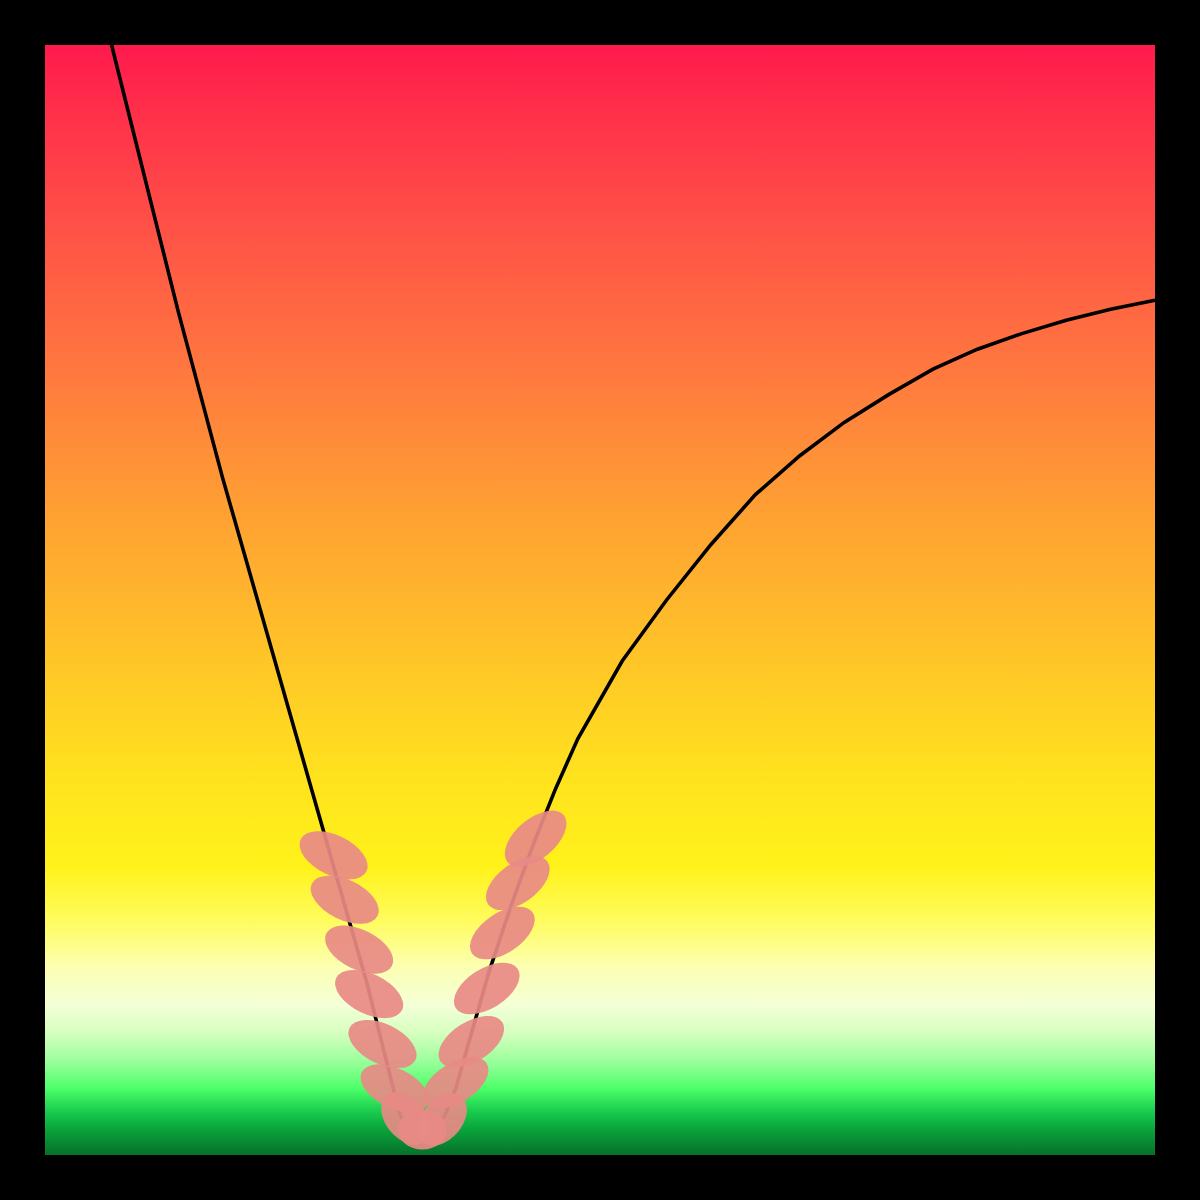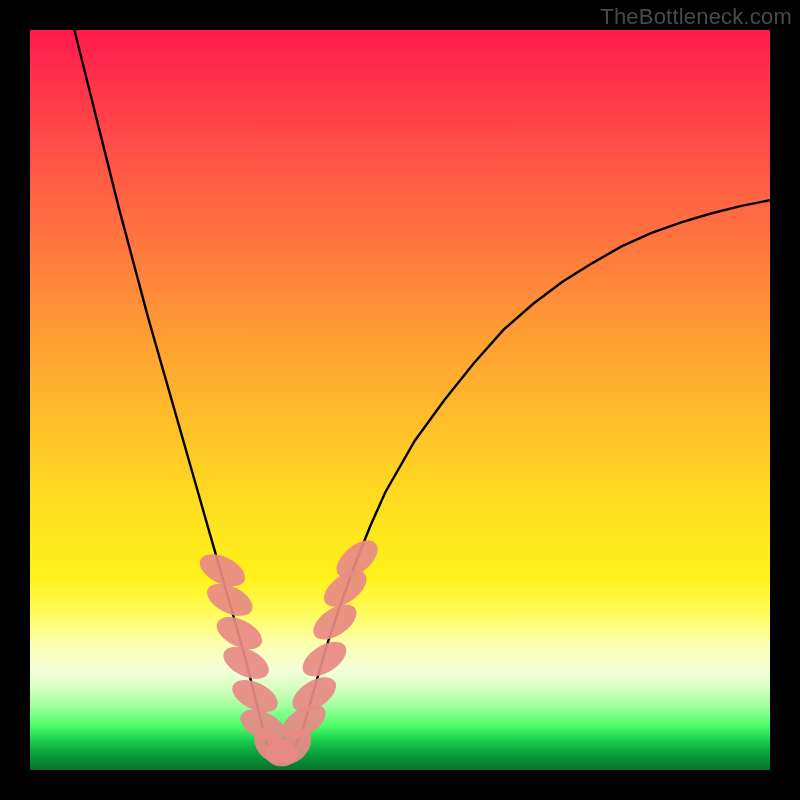--- a/index.html
+++ b/index.html
@@ -85,14 +85,13 @@
         <ellipse cx="0" cy="0" rx="13.32" ry="19.980000000000004" fill="#e88a85" stroke="#d46a60" stroke-width="0" opacity="0.92" transform="translate(264.9 716.3) rotate(40)"></ellipse>
         <ellipse cx="0" cy="0" rx="13.32" ry="24.42" fill="#e88a85" stroke="#d46a60" stroke-width="0" opacity="0.92" transform="translate(273.8 691.9) rotate(58)"></ellipse>
         <ellipse cx="0" cy="0" rx="13.32" ry="24.42" fill="#e88a85" stroke="#d46a60" stroke-width="0" opacity="0.92" transform="translate(284.2 664.5) rotate(58)"></ellipse>
         <ellipse cx="0" cy="0" rx="13.32" ry="24.42" fill="#e88a85" stroke="#d46a60" stroke-width="0" opacity="0.92" transform="translate(294.5 629.0) rotate(58)"></ellipse>
         <ellipse cx="0" cy="0" rx="13.32" ry="24.42" fill="#e88a85" stroke="#d46a60" stroke-width="0" opacity="0.92" transform="translate(304.9 592.0) rotate(56)"></ellipse>
         <ellipse cx="0" cy="0" rx="13.32" ry="24.42" fill="#e88a85" stroke="#d46a60" stroke-width="0" opacity="0.92" transform="translate(315.2 558.7) rotate(54)"></ellipse>
         <ellipse cx="0" cy="0" rx="13.32" ry="24.42" fill="#e88a85" stroke="#d46a60" stroke-width="0" opacity="0.92" transform="translate(327.1 529.1) rotate(50)"></ellipse>
       </g>
   </svg>
 
-  <div class="watermark">TheBottleneck.com</div>
 </div>
 
 </body></html>

